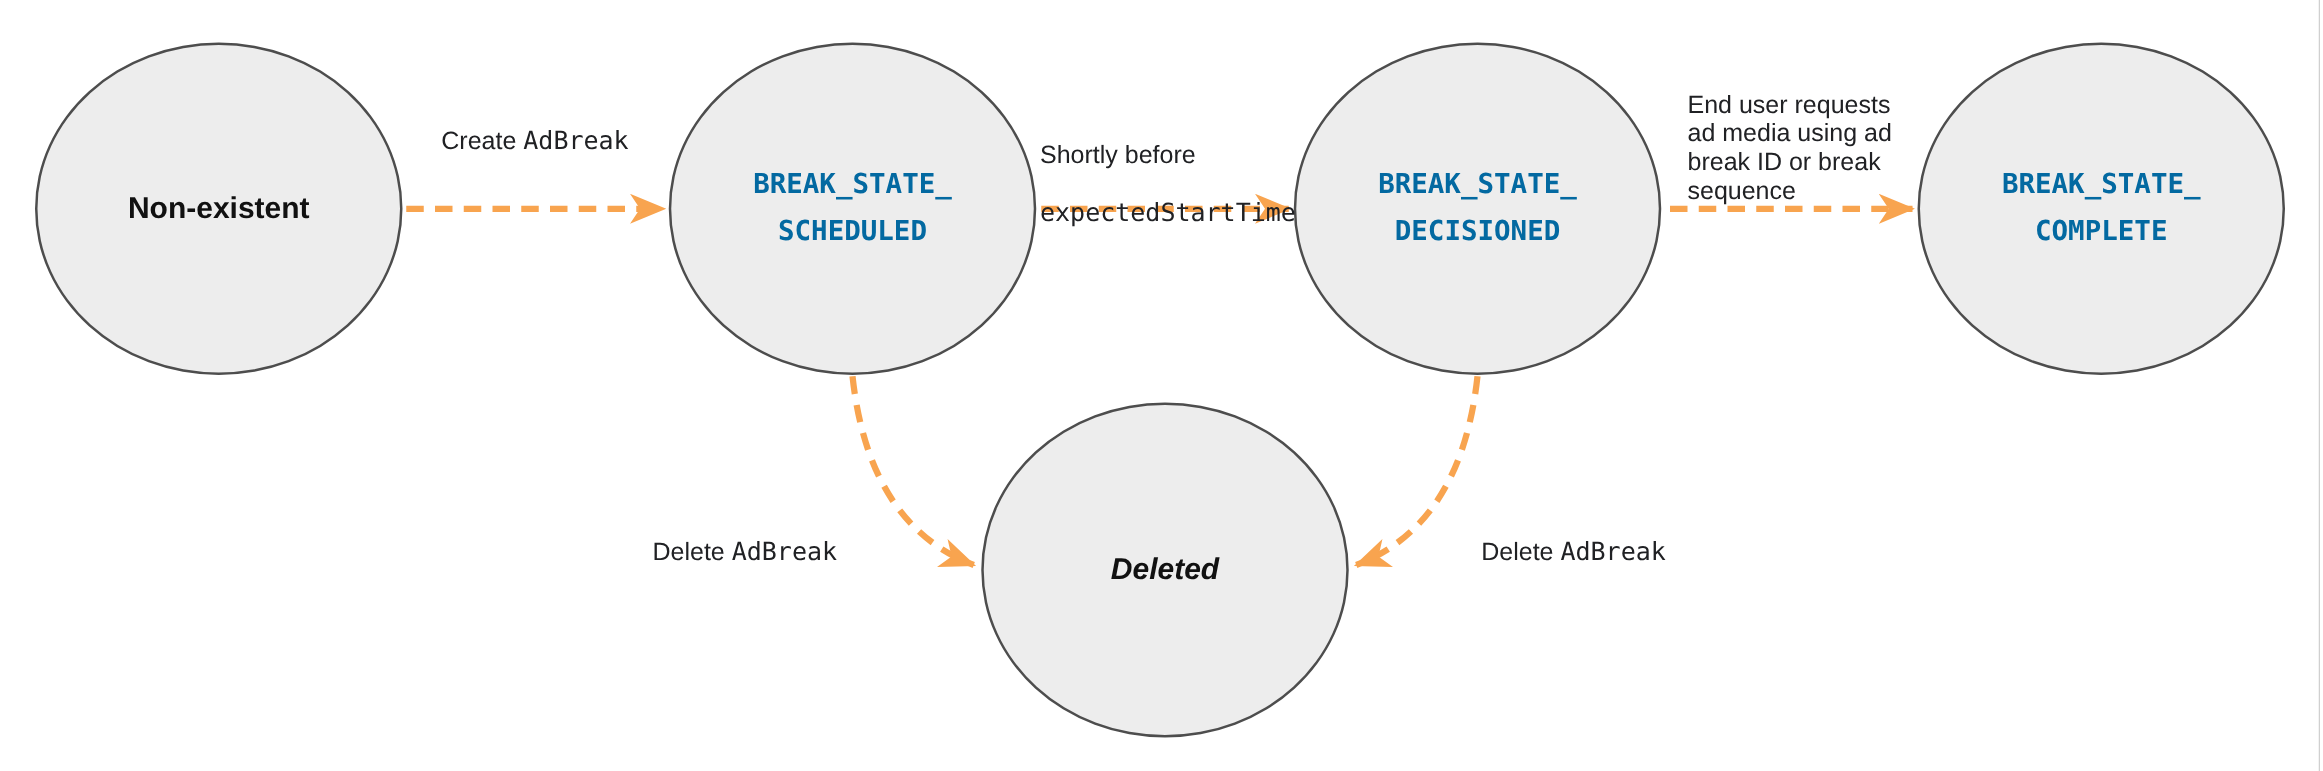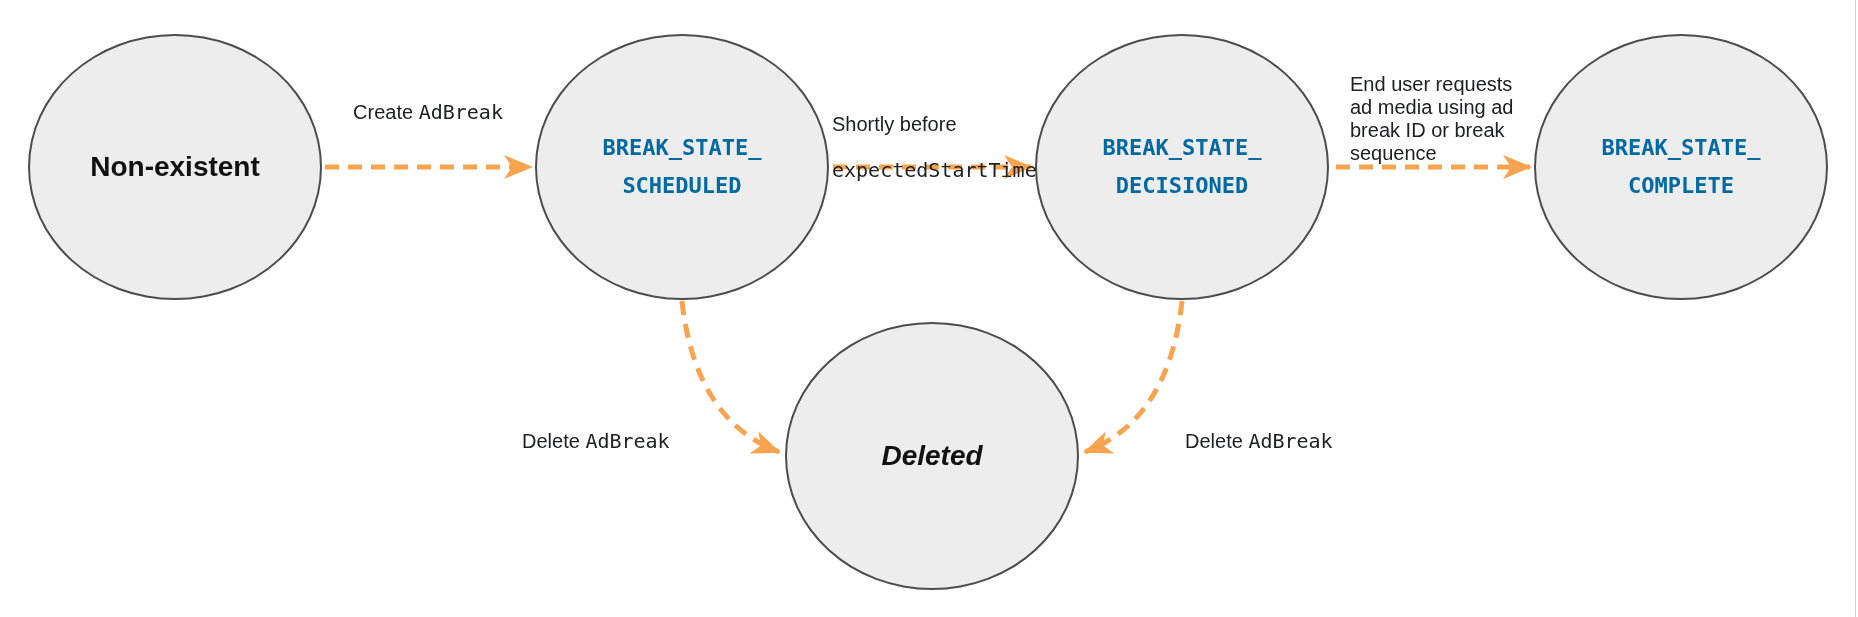--- a/index.html
+++ b/index.html
@@ -29,21 +29,21 @@
   .state .code-label {
     font-family: "DejaVu Sans Mono", monospace;
     font-weight: bold;
     font-size: 22px;
     line-height: 38px;
     white-space: pre-line;
     color: #0369a1;
   }
   .state .plain-label {
     font-weight: bold;
-    font-size: 28px;
+    font-size: 24px;
     color: #111111;
   }
   .edge-label {
     position: absolute;
     font-size: 20px;
     line-height: 23px;
     white-space: pre-line;
   }
   .edge-label .code {
     font-family: "DejaVu Sans Mono", monospace;

